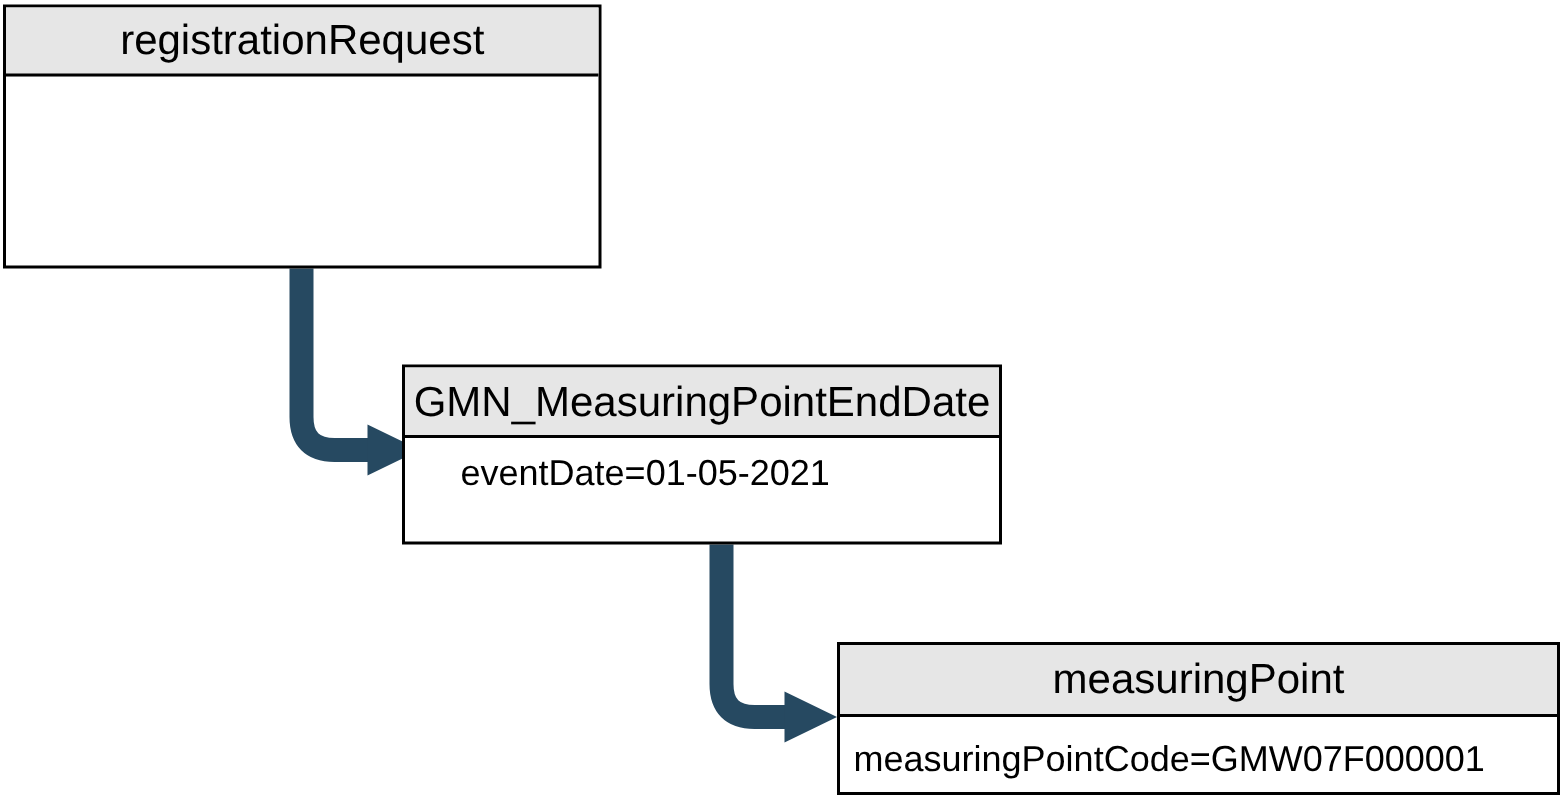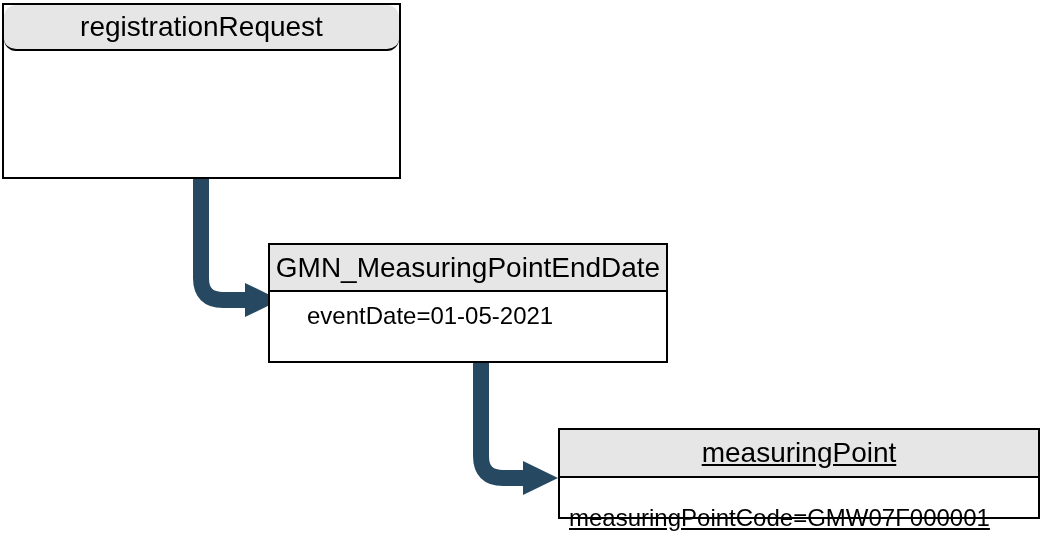--- a/index.html
+++ b/index.html
@@ -41,27 +41,27 @@
     color: #000000;
     overflow: hidden;
   }
   .attr-line {
     white-space: nowrap;
     overflow: hidden;
     line-height: 29px;
   }
   
   #node-registration-request { left: 2px; top: 3px; width: 399px; height: 176px; }
-  #node-registration-request .node-header { height: 46px; border-radius: 12px; }
+  #node-registration-request .node-header { height: 46px; }
   #node-gmn-measuring-point-end-date { left: 268px; top: 243px; width: 400px; height: 120px; }
   #node-gmn-measuring-point-end-date .node-header { height: 47px; }
   #node-gmn-measuring-point-end-date .node-body { padding-top: 9px; margin-left: 28px; }
-  #node-measuring-point { left: 558px; top: 428px; width: 482px; height: 91px; text-decoration: underline; }
+  #node-measuring-point { left: 558px; top: 428px; width: 482px; height: 102px; }
   #node-measuring-point .node-header { height: 48px; }
-  #node-measuring-point .node-body { padding-top: 25px; }
+  #node-measuring-point .node-body { padding-top: 14px; }
   #edge-layer {
     position: absolute;
     left: 0;
     top: 0;
     width: 1042px;
     height: 538px;
     z-index: 1;
     pointer-events: none;
   }
 </style>

